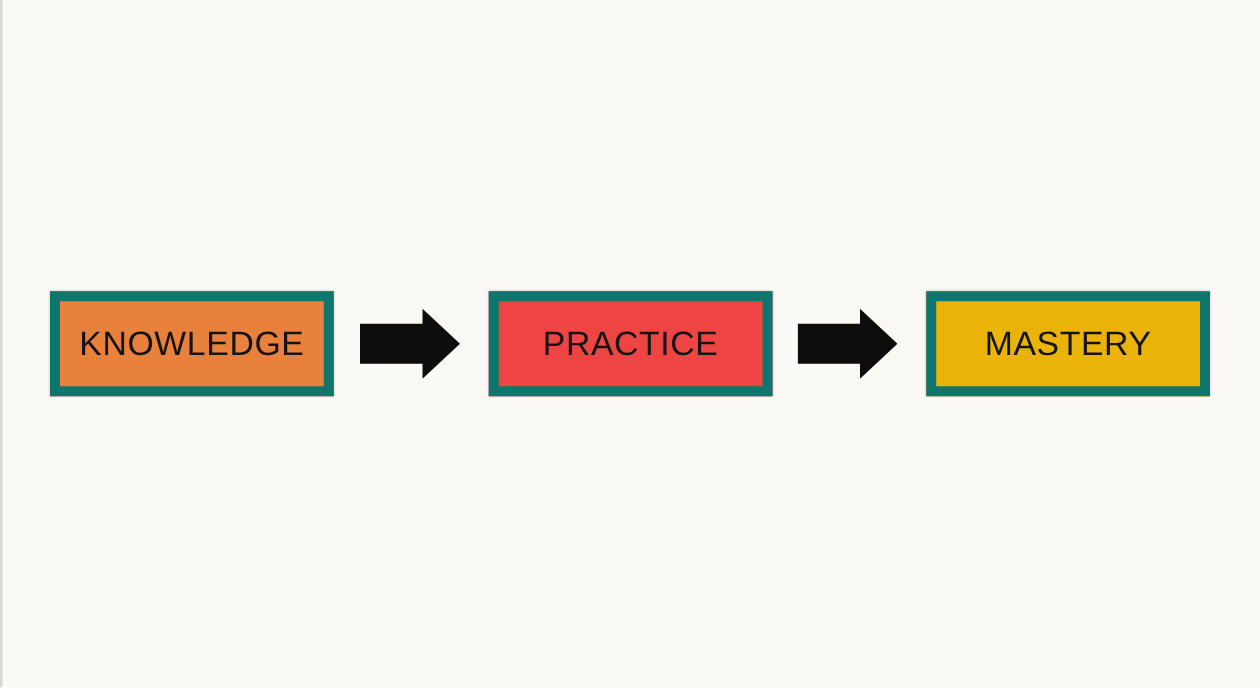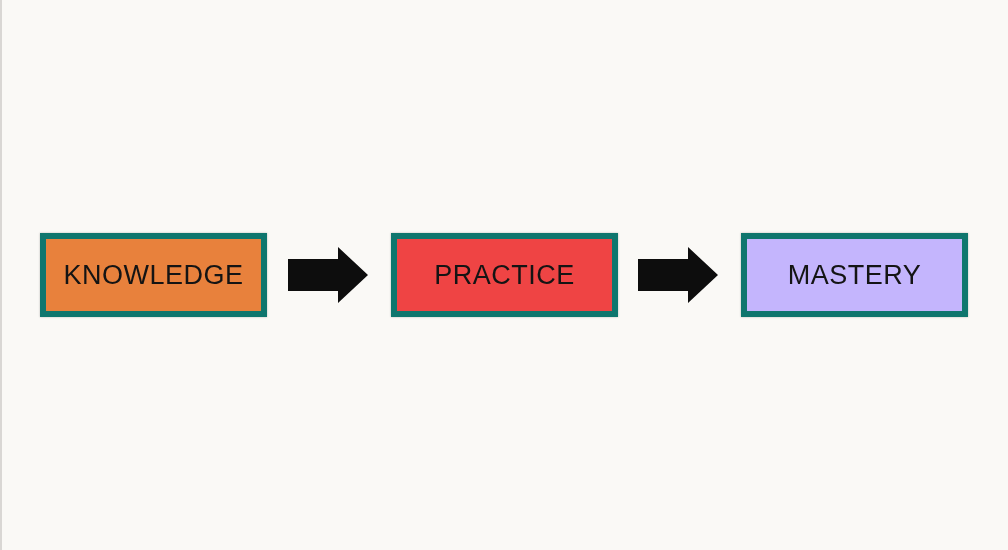--- a/index.html
+++ b/index.html
@@ -29,21 +29,21 @@
     background: rgba(120,115,110,0.25);
   }
   .flow-row {
     display: flex;
     align-items: center;
   }
   .step-box {
     box-sizing: border-box;
     width: 227px;
     height: 84px;
-    border: 6px solid #0f766e;
+    border: 8px solid #0f766e;
     display: flex;
     align-items: center;
     justify-content: center;
     font-size: 27px;
     letter-spacing: 0.5px;
     color: #141414;
     box-shadow: 0 0 2px rgba(0,0,0,0.25);
   }
   .arrow {
     width: 80px;
@@ -67,18 +67,18 @@
     </div>
 
     <div class="arrow arrow-1" style="background-color: rgb(13, 13, 13);"></div>
 
     <div class="step-box" style="background-color: #ef4444;">
       <span>PRACTICE</span>
     </div>
 
     <div class="arrow arrow-2" style="background-color: rgb(13, 13, 13);"></div>
 
-    <div class="step-box" style="background-color: #c4b5fd;">
+    <div class="step-box" style="background-color: #eab308;">
       <span>MASTERY</span>
     </div>
 
   </div>
 </div>
 
 </body></html>

